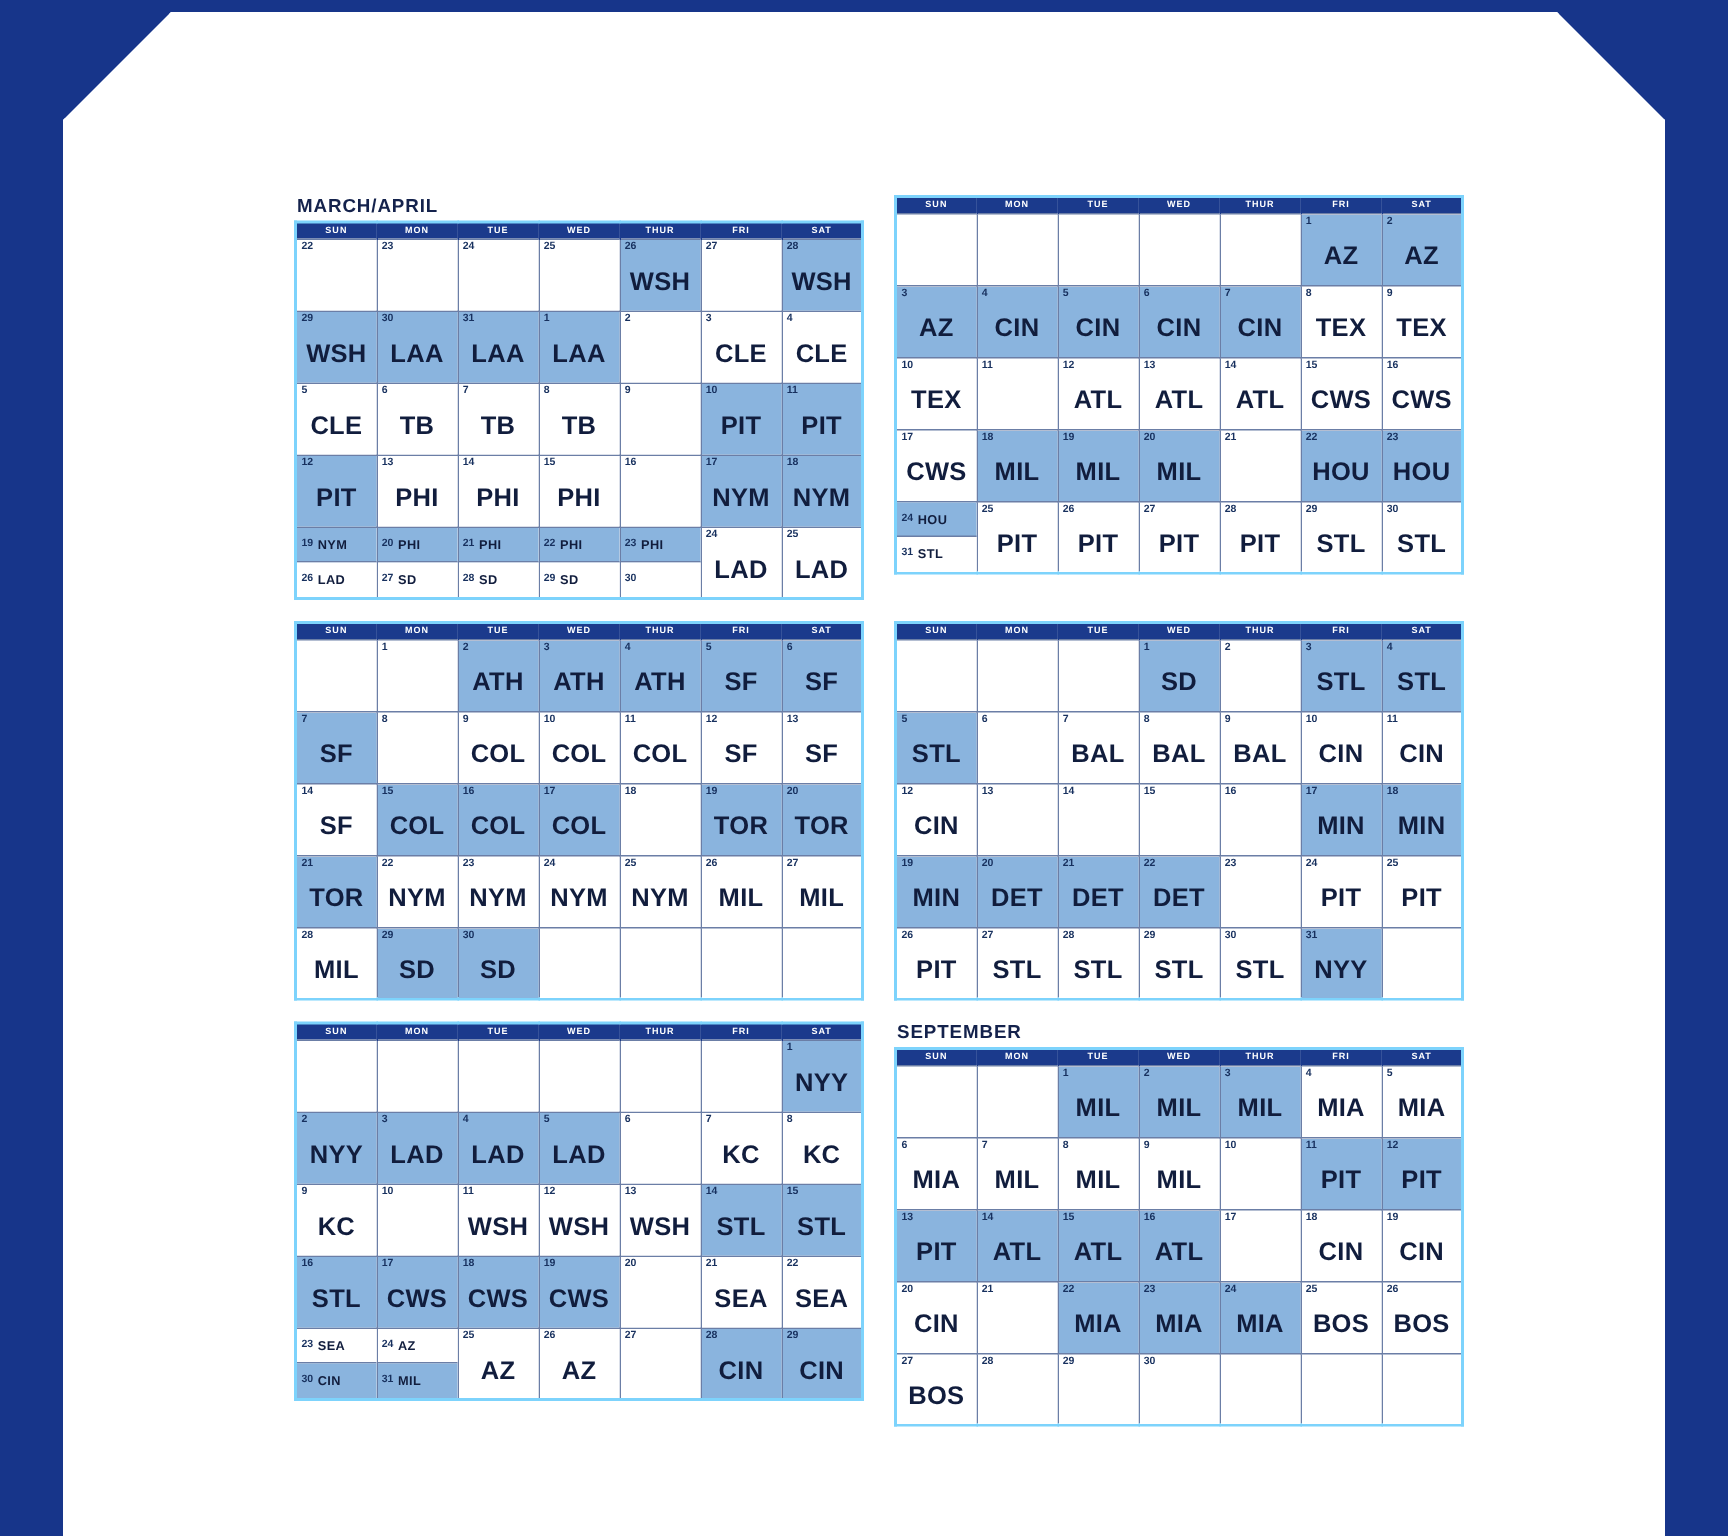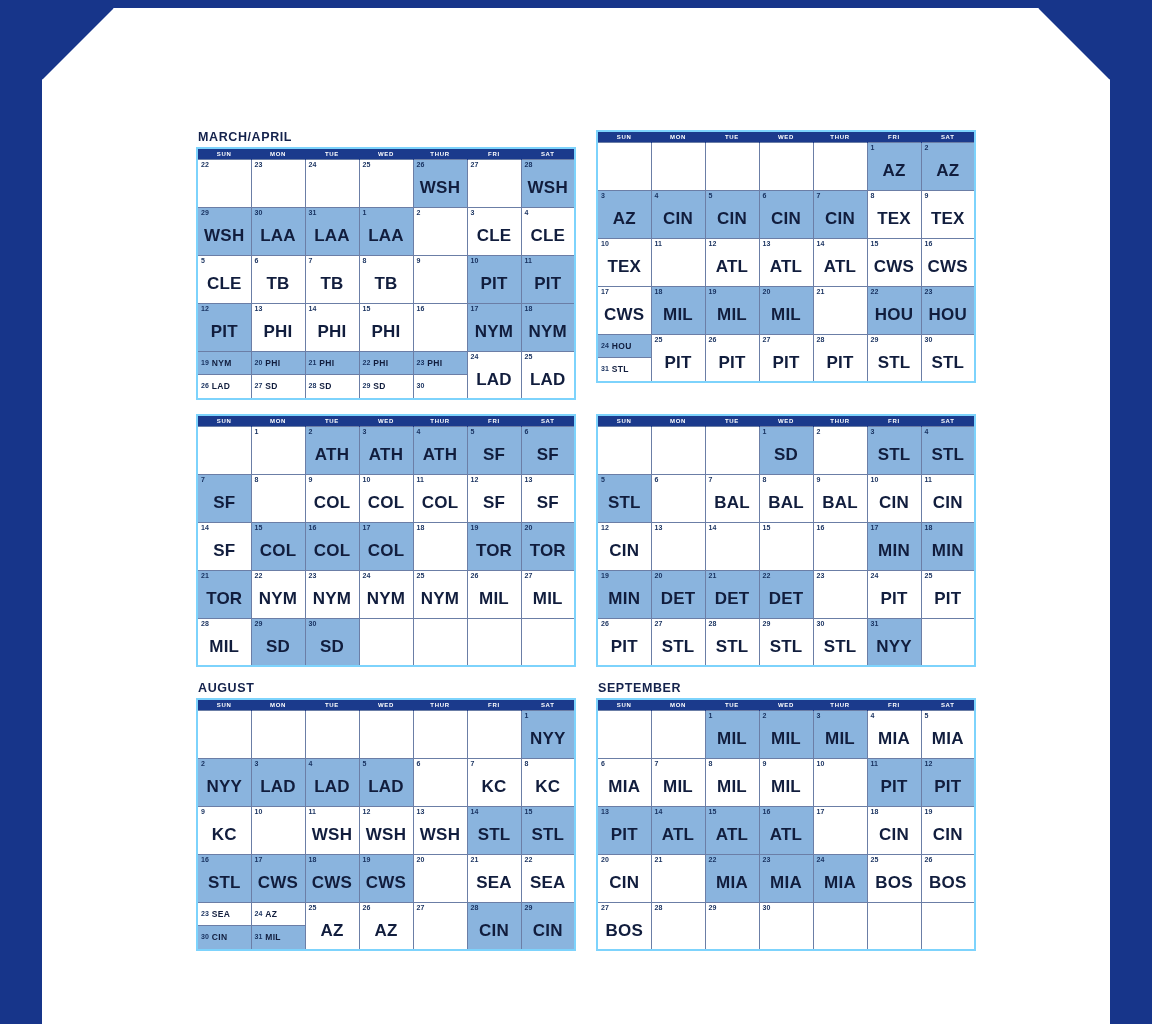--- a/index.html
+++ b/index.html
@@ -896,21 +896,20 @@
             </td>
             <td class="day empty">
               <span class="dnum"></span>
               <span class="opp"></span>
             </td>
           </tr>
         </tbody>
       </table>
     </div>
     <div class="month-block">
-      <div class="month-title">AUGUST</div>
       <table class="cal">
         <colgroup>
           <col>
           <col>
           <col>
           <col>
           <col>
           <col>
           <col>
         </colgroup>

